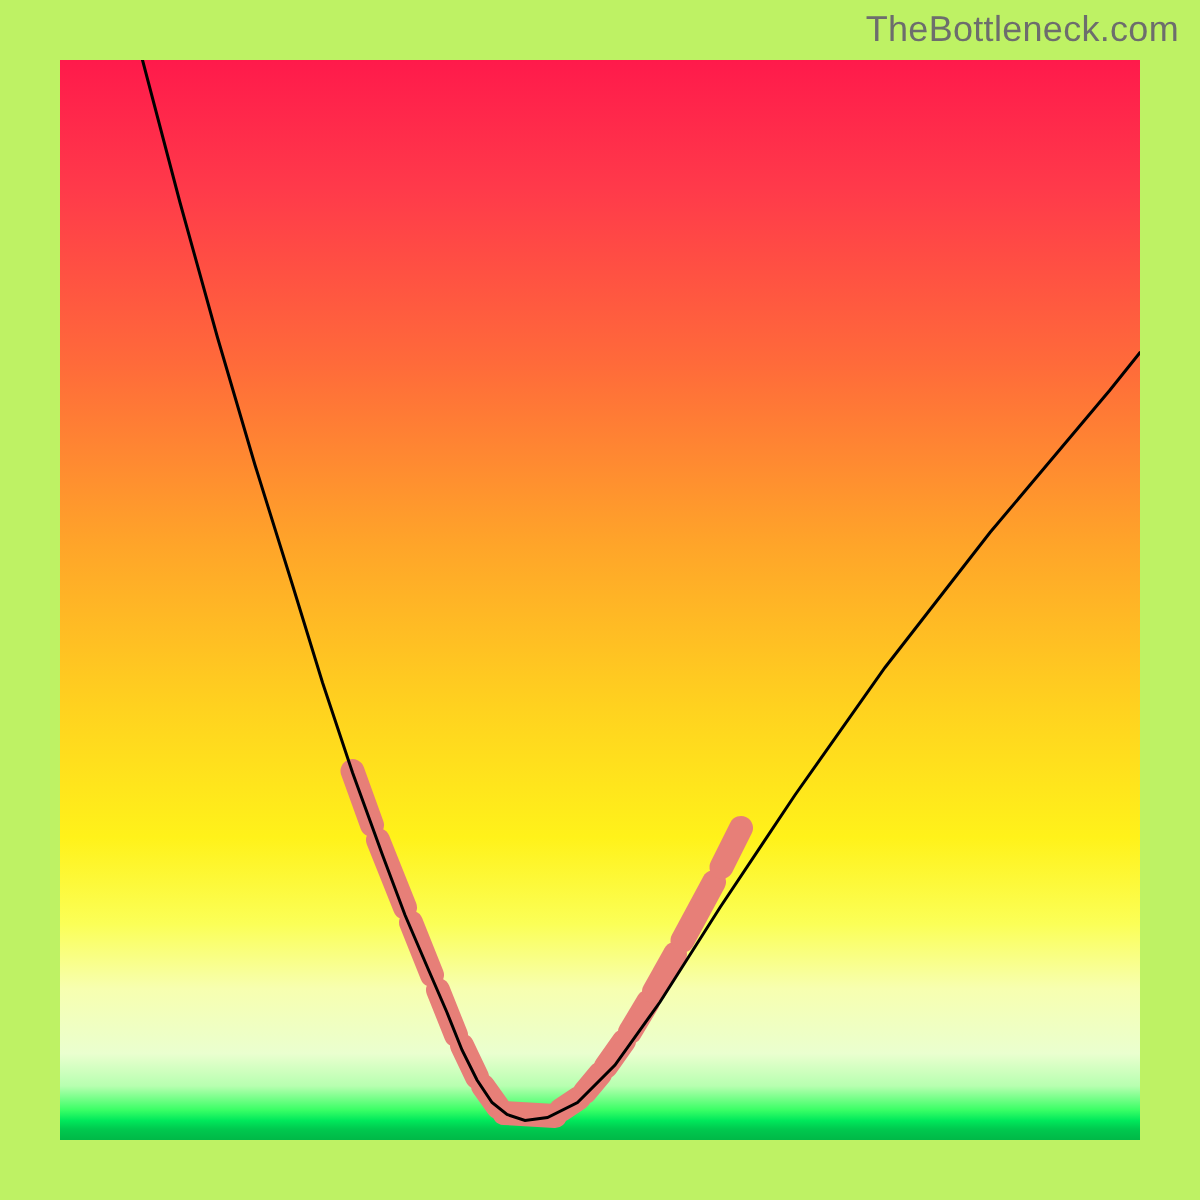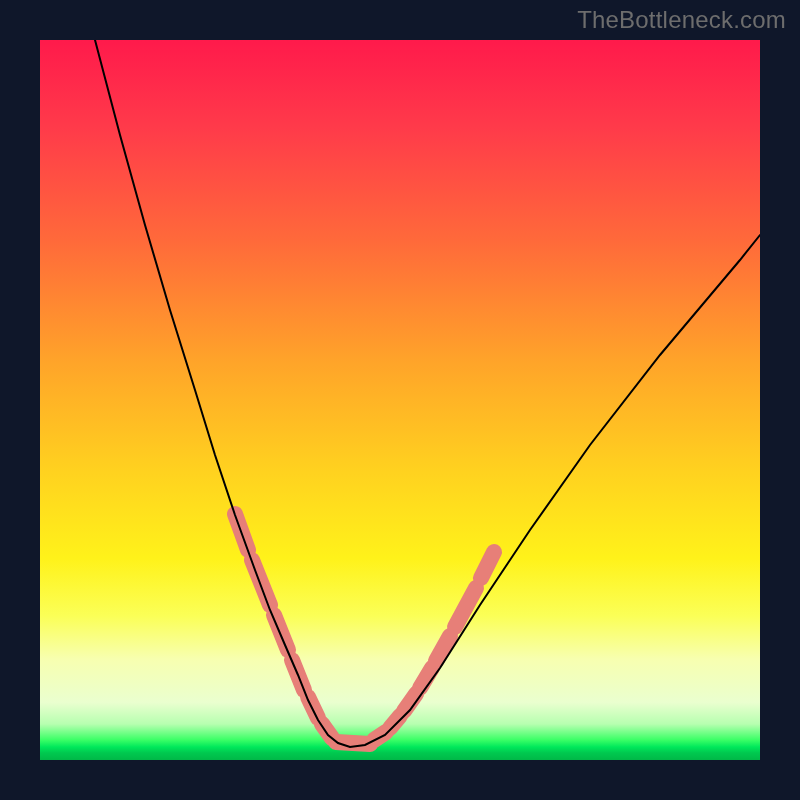--- a/index.html
+++ b/index.html
@@ -10,21 +10,21 @@
     background: #000;
     overflow: hidden;
     font-family: Arial, Helvetica, sans-serif;
   }
   .frame {
     position: absolute;
     left: 0;
     top: 0;
     width: 800px;
     height: 800px;
-    background: #0f172a;
+    background: #bef264;
   }
   .plot-area {
     position: absolute;
     left: 40px;
     top: 40px;
     width: 720px;
     height: 720px;
     overflow: hidden;
   }
   .gradient {

